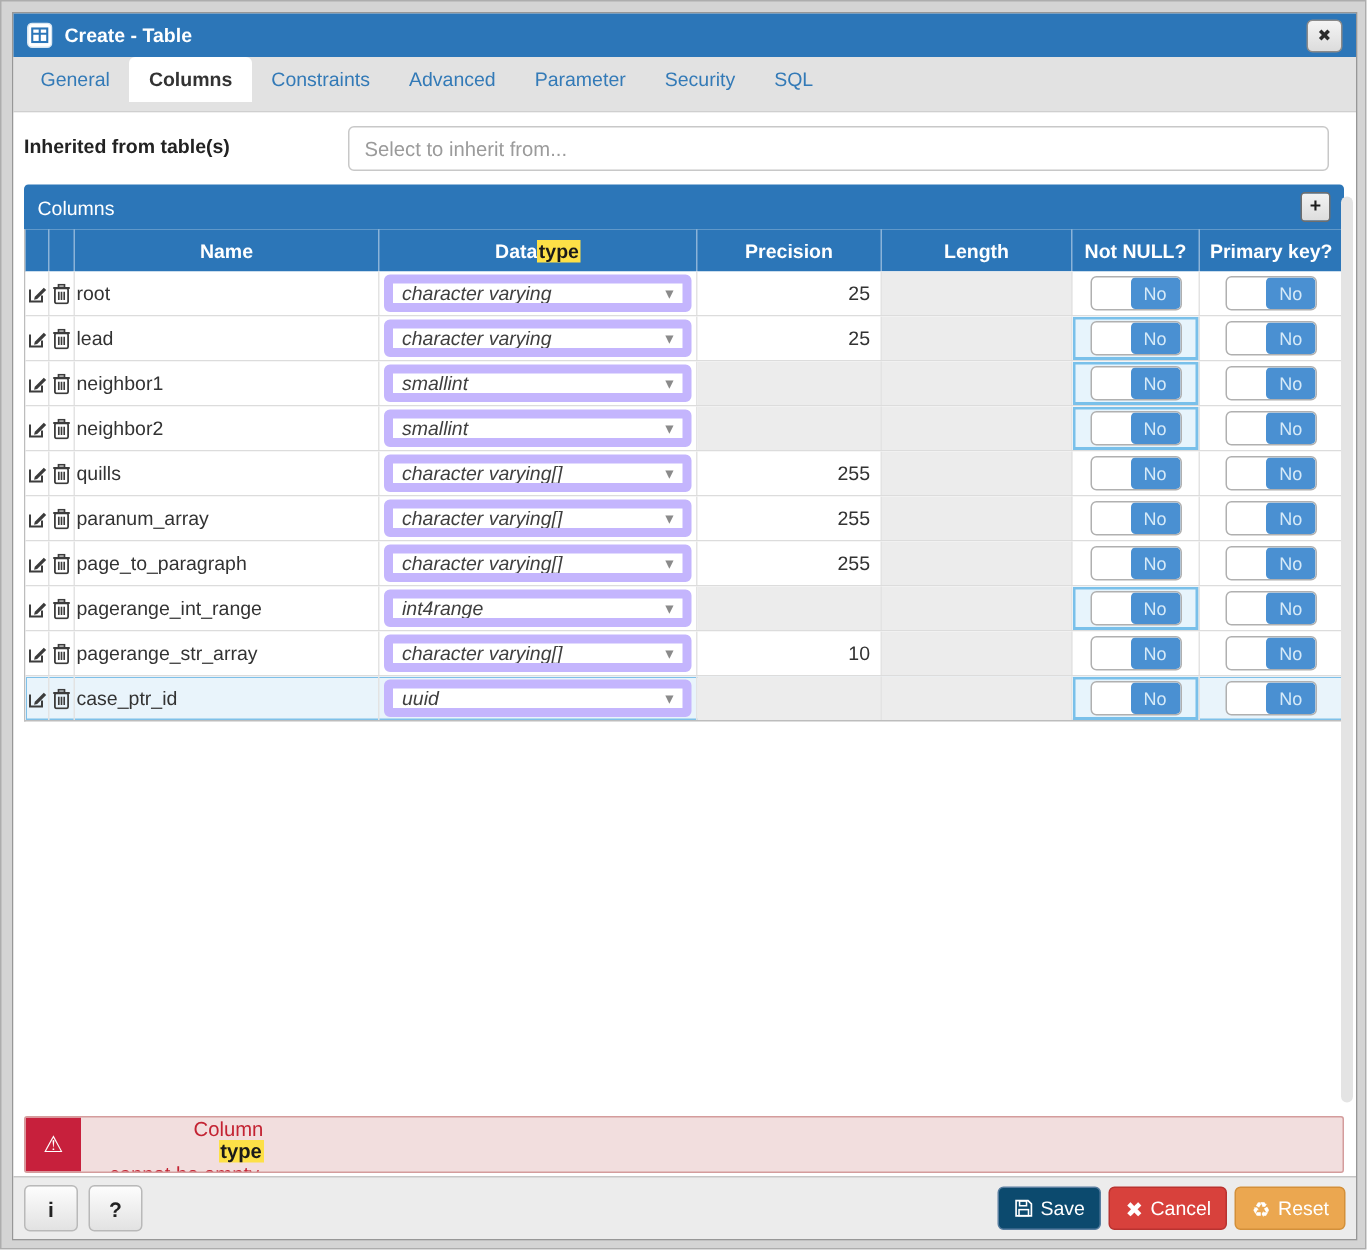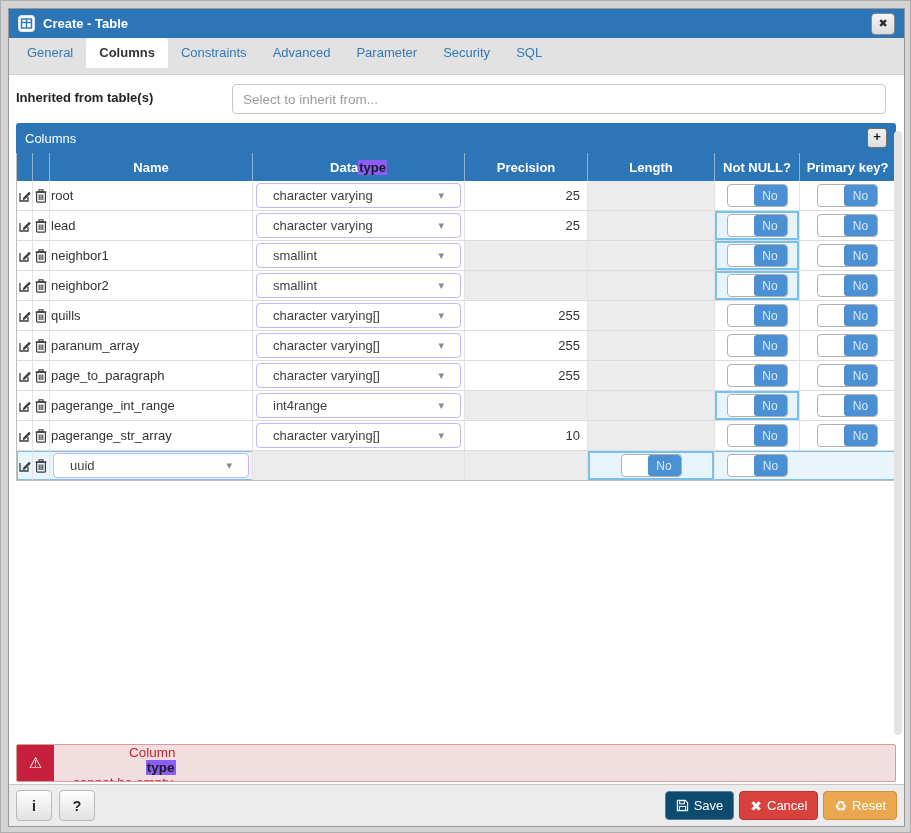--- a/index.html
+++ b/index.html
@@ -57,33 +57,33 @@
   .grid { border:1px solid #bdbdbd; border-top:none; box-sizing:border-box; }
   .grid-header, .grid-row {
     display:grid; grid-template-columns:16px 17px 203px 212px 123px 127px 85px auto;
   }
   .grid-header { background:#2c76b8; color:#fff; font-weight:bold; height:28px; }
   .grid-header .hcell {
     display:flex; align-items:center; justify-content:center;
     border-right:1px solid rgba(255,255,255,0.45); box-sizing:border-box; white-space:nowrap; overflow:hidden;
   }
   .grid-header .hcell:last-child { border-right:none; }
-  mark.hl { background:#8b5cf6; color:#1a1a1a; padding:0 1px; font-weight:bold; }
+  mark.hl { background:#fde047; color:#1a1a1a; padding:0 1px; font-weight:bold; }
   .grid-row { height:29px; border-bottom:1px solid #dcdcdc; background:#fff; }
   .grid-row:last-child { border-bottom:none; }
   .grid-row.selected { background:#e9f4fb; box-shadow:inset 0 0 0 1px #7fc0e8; }
   .cell { display:flex; align-items:center; border-right:1px solid #e3e3e3; box-sizing:border-box; min-width:0; }
   .cell:last-child { border-right:none; }
   .icon-cell { justify-content:center; cursor:pointer; }
   .name-cell { padding-left:1px; overflow:hidden; white-space:nowrap; }
   .type-cell { padding:2px 3px; }
   .select {
-    flex:1; height:25px; border:1px solid #c4b5fd; border-radius:4px; background:#fff;
-    display:flex; align-items:center; padding:0 16px; color:#3f3f3f; cursor:pointer;
-    white-space:nowrap; overflow:hidden; box-sizing:border-box;
+    flex:1; height:25px; border:6px solid #c4b5fd; border-radius:4px; background:#fff;
+    display:flex; align-items:center; padding:0 6px; color:#3f3f3f; cursor:pointer;
+    white-space:nowrap; overflow:hidden; box-sizing:border-box;font-style:italic;
   }
   .select .caret { margin-left:auto; color:#8a8a8a; font-size:11px; }
   .num-cell { justify-content:flex-end; padding-right:7px; color:#333; }
   .disabled { background:#ececec !important; }
   .toggle-cell { justify-content:center; }
   .toggle-cell.focused { box-shadow:inset 0 0 0 2px #79c0ea; background:#e7f4fc; }
   .toggle {
     width:61px; height:23px; border:1px solid #b0b0b0; border-radius:4px; background:#fff;
     display:flex; overflow:hidden; cursor:pointer; box-sizing:border-box;
   }
@@ -530,20 +530,21 @@
                 <div class="cell icon-cell">
                   <svg width="12" height="14" viewBox="0 0 12 14">
                     <rect x="1.6" y="3.2" width="8.8" height="10" rx="1" fill="none" stroke="#3c3c3c" stroke-width="1.2"></rect>
                     <line x1="0.5" y1="3" x2="11.5" y2="3" stroke="#3c3c3c" stroke-width="1.3"></line>
                     <rect x="4" y="0.8" width="4" height="1.8" fill="none" stroke="#3c3c3c" stroke-width="1.1"></rect>
                     <line x1="4.2" y1="5.5" x2="4.2" y2="11" stroke="#3c3c3c" stroke-width="1.1"></line>
                     <line x1="6" y1="5.5" x2="6" y2="11" stroke="#3c3c3c" stroke-width="1.1"></line>
                     <line x1="7.8" y1="5.5" x2="7.8" y2="11" stroke="#3c3c3c" stroke-width="1.1"></line>
                   </svg>
                 </div>
+                <div class="cell name-cell">case_ptr_id</div>
                 <div class="cell type-cell">
                   <div class="select">
                     <span>uuid</span>
                     <span class="caret">▾</span>
                   </div>
                 </div>
                 <div class="cell num-cell disabled"></div>
                 <div class="cell num-cell disabled"></div>
                 <div class="cell toggle-cell focused">
                   <div class="toggle">

